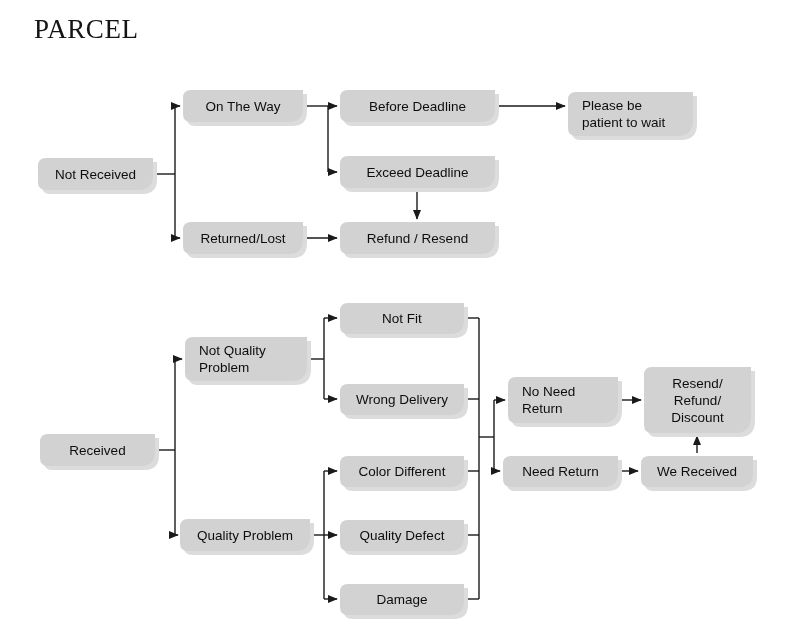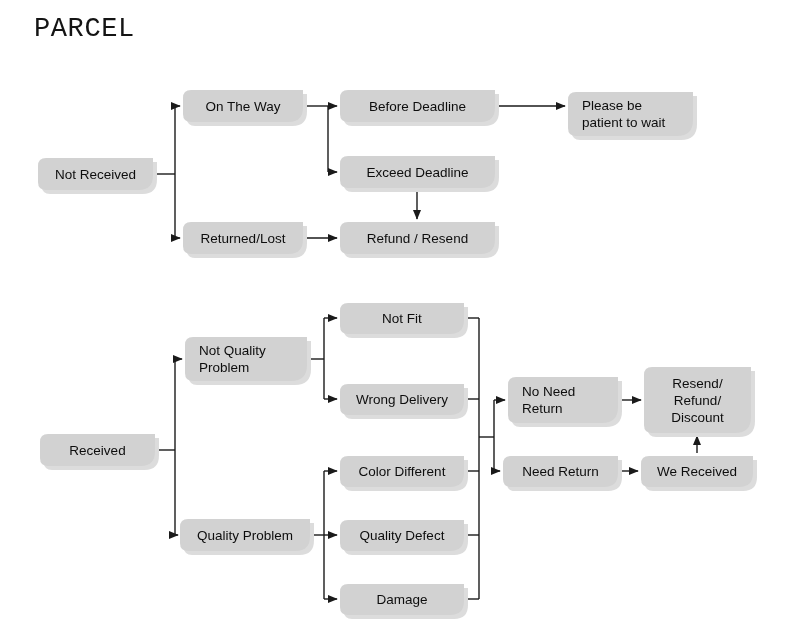--- a/index.html
+++ b/index.html
@@ -21,21 +21,21 @@
     height: 642px;
   }
   #title {
     position: absolute;
     left: 34px;
     top: 14px;
     font-size: 27px;
     font-weight: 400;
     letter-spacing: 0.6px;
     color: #141414;
-    font-family: Liberation Mono, monospace;
+    font-family: Liberation Serif, serif;
     white-space: nowrap;
   }
   svg { position: absolute; left: 0; top: 0; display: block; }
   .node-label {
     font-family: "Liberation Sans", "DejaVu Sans", sans-serif;
     font-size: 13.5px;
     fill: #0d0d0d;
   }
   .edge {
     stroke: #1a1a1a;

